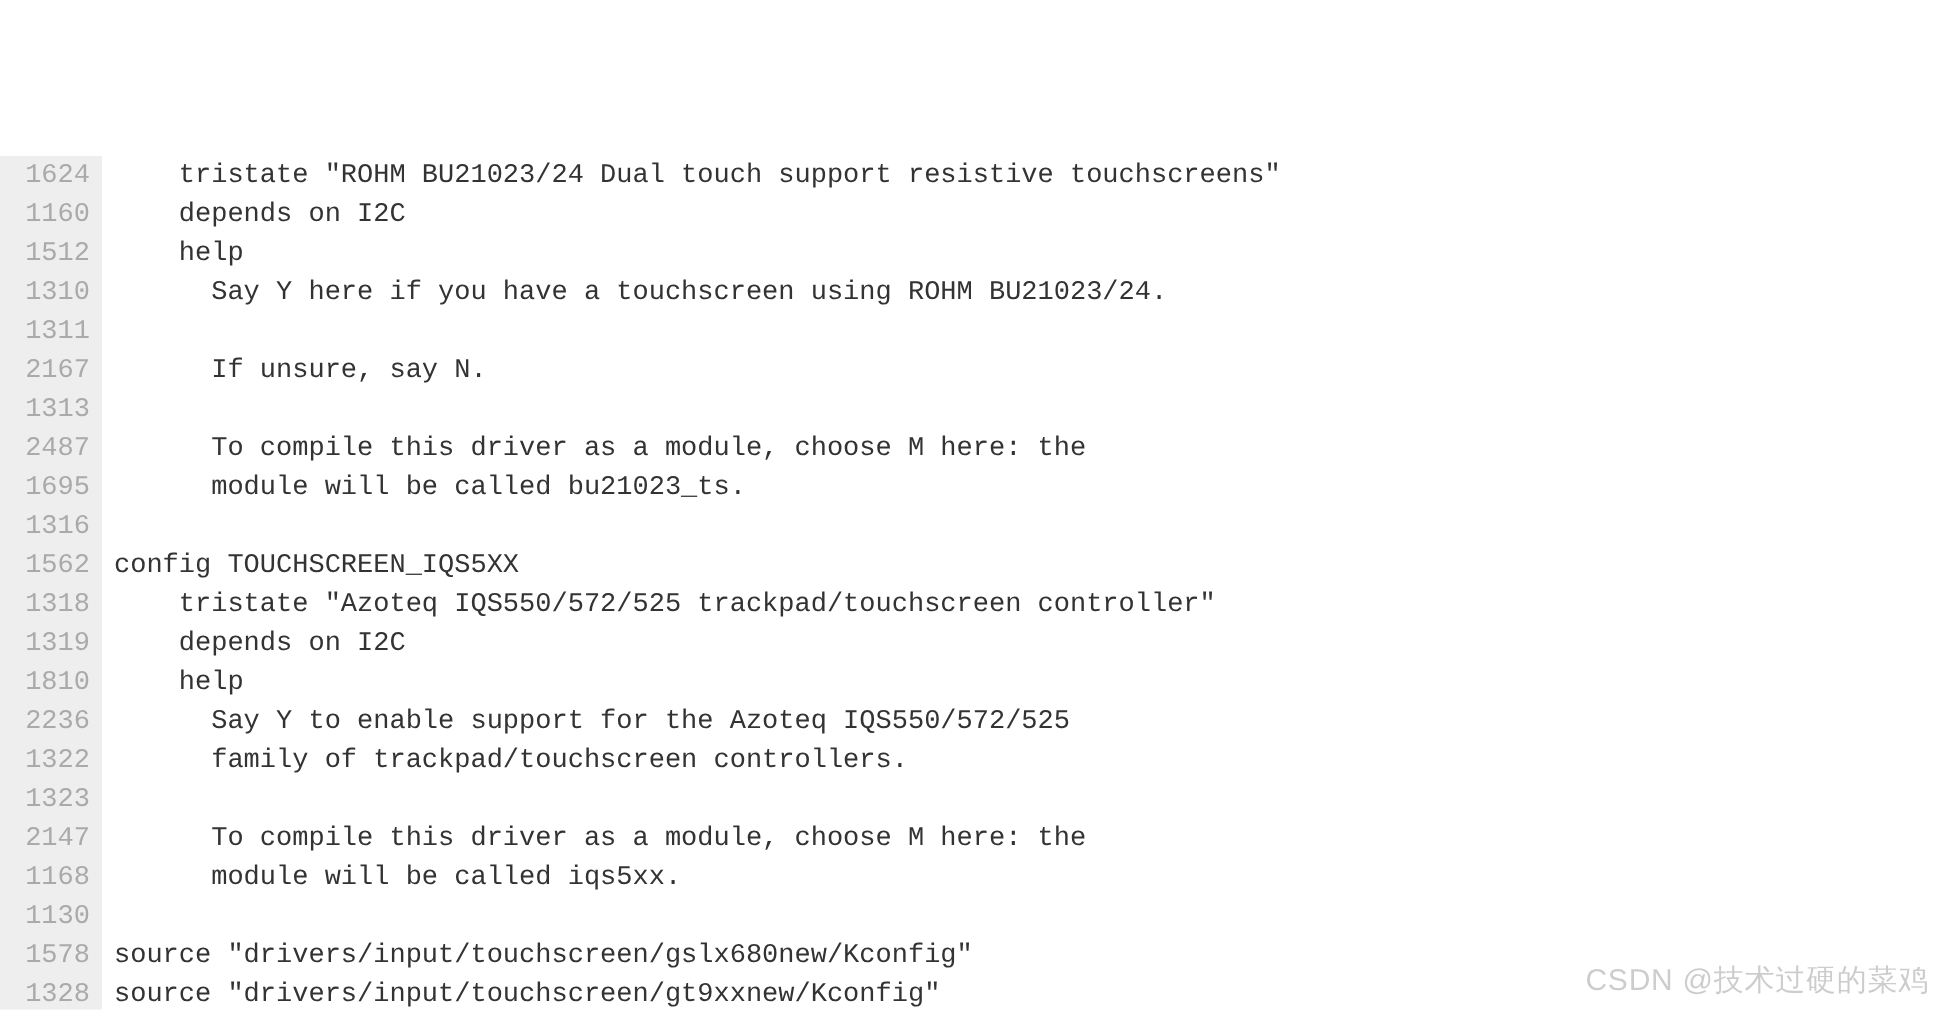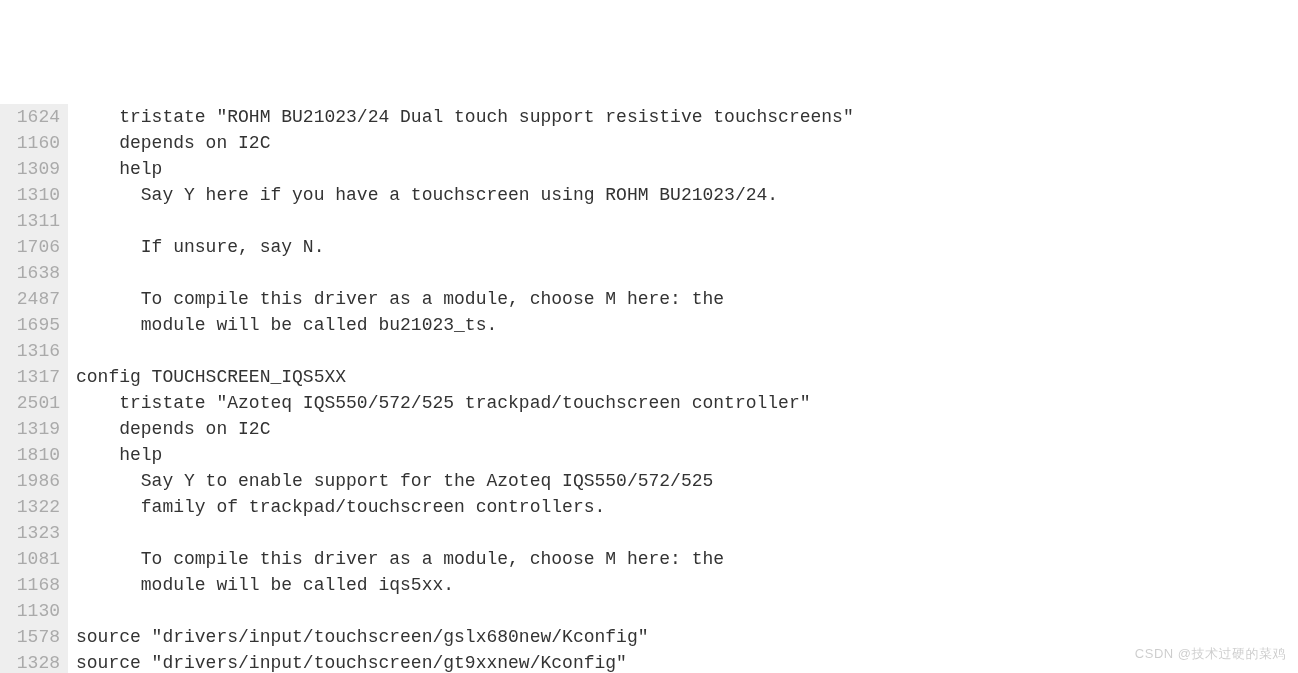--- a/index.html
+++ b/index.html
@@ -35,31 +35,31 @@
     color: #333;
     position: relative;
   }
   .code div { height: 26px; }
   .watermark {
     position: absolute;
     right: 12px;
     bottom: 6px;
     color: rgba(0,0,0,0.20);
     font-family: Arial, "Microsoft YaHei", sans-serif;
-    font-size: 13px;
+    font-size: 20px;
     letter-spacing: 0.5px;
   }
 </style>
 </head>
 <body>
 
 
 
 <div class="editor">
-  <div class="gutter" id="gutter"><div>1624</div><div>1160</div><div>1309</div><div>1310</div><div>1311</div><div>1706</div><div>1638</div><div>2487</div><div>1695</div><div>1316</div><div>1317</div><div>2501</div><div>1319</div><div>1810</div><div>1986</div><div>1322</div><div>1323</div><div>1081</div><div>1168</div><div>1130</div><div>1578</div><div>1328</div></div>
+  <div class="gutter" id="gutter"><div>1624</div><div>1160</div><div>1512</div><div>1310</div><div>1311</div><div>2167</div><div>1313</div><div>2487</div><div>1695</div><div>1316</div><div>1562</div><div>1318</div><div>1319</div><div>1810</div><div>2236</div><div>1322</div><div>1323</div><div>2147</div><div>1168</div><div>1130</div><div>1578</div><div>1328</div></div>
   <div class="code" id="code"><div>    tristate "ROHM BU21023/24 Dual touch support resistive touchscreens"</div><div>    depends on I2C</div><div>    help</div><div>      Say Y here if you have a touchscreen using ROHM BU21023/24.</div><div>&nbsp;</div><div>      If unsure, say N.</div><div>&nbsp;</div><div>      To compile this driver as a module, choose M here: the</div><div>      module will be called bu21023_ts.</div><div>&nbsp;</div><div>config TOUCHSCREEN_IQS5XX</div><div>    tristate "Azoteq IQS550/572/525 trackpad/touchscreen controller"</div><div>    depends on I2C</div><div>    help</div><div>      Say Y to enable support for the Azoteq IQS550/572/525</div><div>      family of trackpad/touchscreen controllers.</div><div>&nbsp;</div><div>      To compile this driver as a module, choose M here: the</div><div>      module will be called iqs5xx.</div><div>&nbsp;</div><div>source "drivers/input/touchscreen/gslx680new/Kconfig"</div><div>source "drivers/input/touchscreen/gt9xxnew/Kconfig"</div></div>
 </div>
 
 
 
 <div class="watermark">CSDN @技术过硬的菜鸡</div>
 
 
 
 

